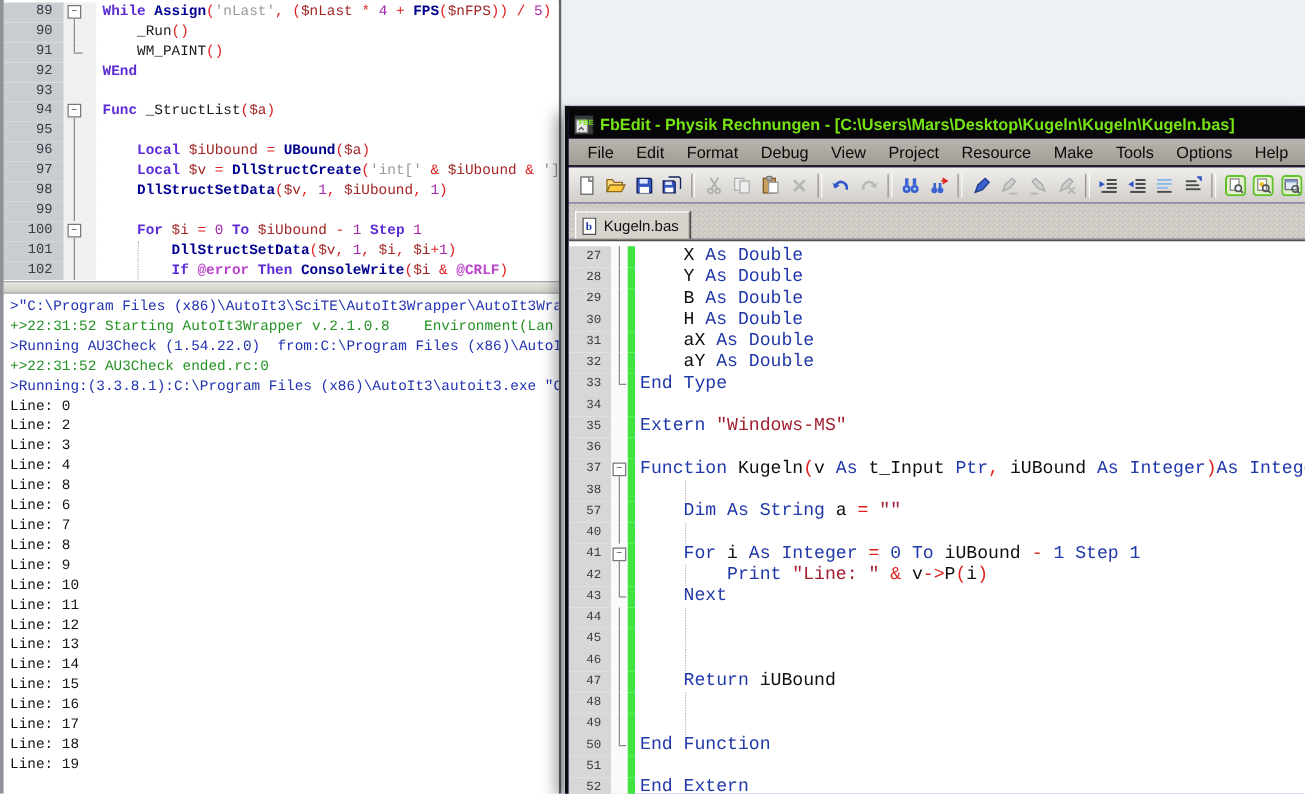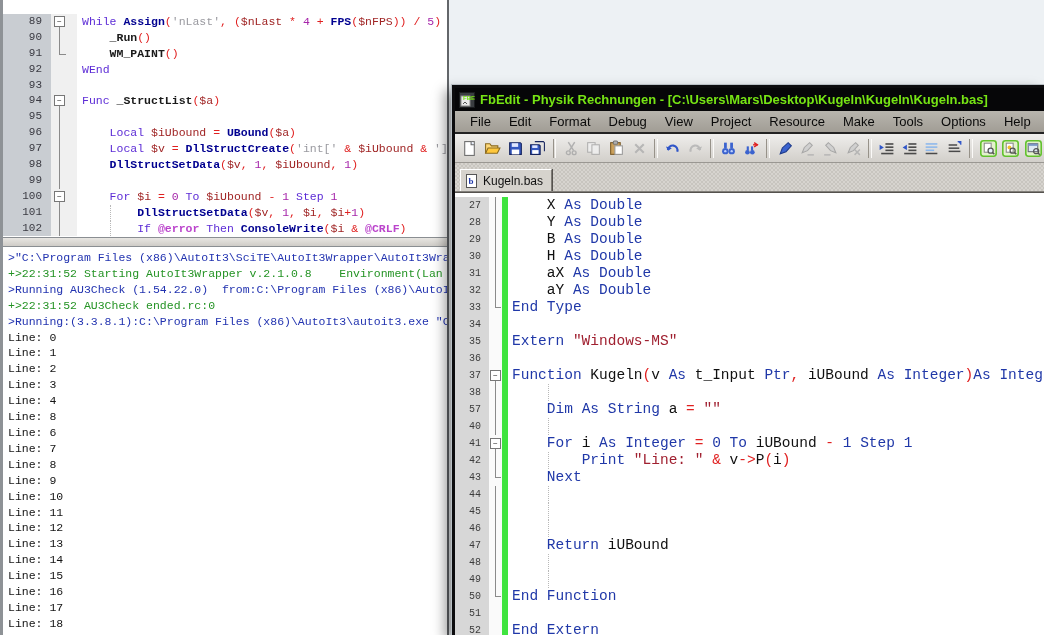--- a/index.html
+++ b/index.html
@@ -22,28 +22,28 @@
   .fold{flex:none;position:relative}
   .fold.v::before{content:"";position:absolute;left:8px;top:0;bottom:0;border-left:1px solid #8a8a8a}
   .fold.end::before{content:"";position:absolute;left:8px;top:0;height:8px;border-left:1px solid #8a8a8a}
   .fold.end::after{content:"";position:absolute;left:8px;top:8px;width:7px;border-top:1px solid #8a8a8a}
   .fold.box::before{content:"";position:absolute;left:8px;top:13px;bottom:0;border-left:1px solid #8a8a8a}
   .bx{position:absolute;left:3px;top:2px;width:9px;height:9px;border:1px solid #777;background:#fff;font:8px/9px "Liberation Mono",monospace;text-align:center;color:#333}
   .code{flex:1;position:relative;white-space:pre;overflow:hidden;box-sizing:border-box}
   .guide{position:absolute;top:0;bottom:0;border-left:1px dotted #b8b8b8}
 
   
-  #scite-editor{padding-top:14px}
+  #scite-editor{padding-top:2px}
   .s-row{height:15.9px}
   .s-gut{width:48px;background:#c9cdd2;color:#3a3a42;font:11px/15.9px "Liberation Mono",monospace;padding-right:9px}
   .s-fold{width:26px;background:#f0f0f0}
   .s-code{font:11.5px/15.9px "Liberation Mono","DejaVu Sans Mono",monospace;padding-left:5px;background:#fff}
-  .au-k{color:#5c2bd6;font-weight:normal}
+  .au-k{color:#5c2bd6;font-weight:bold}
   .au-f{color:#000090;font-weight:bold}
-  .au-u{color:#1a1a1a;font-weight:bold}
+  .au-u{color:#1a1a1a;font-weight:normal}
   .au-v{color:#a02525}
   .au-o{color:#e02020}
   .au-n{color:#a626aa}
   .au-s{color:#9a9aa0}
   .au-m{color:#bb44cc;font-weight:bold}
   .au-p{color:#000}
 
   
   #fbedit{position:absolute;left:452px;top:85px;width:592px;height:550px;background:#6d28d9;border-left:3px solid #0c0c0e;border-top:3px solid #0c0c0e;box-sizing:border-box;box-shadow:0 0 0 1px #b9c0c5,-7px 5px 12px rgba(0,0,0,.4)}
   #fb-titlebar{height:23px;background:#060608;display:flex;align-items:center;gap:5px;padding-left:4px;overflow:hidden}
@@ -155,21 +155,20 @@
         </div>
       </div>
     <div id="splitter"></div>
     <div id="scite-console" class="mono">
         <div class="con-line path">&gt;"C:\Program Files (x86)\AutoIt3\SciTE\AutoIt3Wrapper\AutoIt3Wra</div>
         <div class="con-line ok">+&gt;22:31:52 Starting AutoIt3Wrapper v.2.1.0.8    Environment(Lan</div>
         <div class="con-line path">&gt;Running AU3Check (1.54.22.0)  from:C:\Program Files (x86)\AutoI</div>
         <div class="con-line ok">+&gt;22:31:52 AU3Check ended.rc:0</div>
         <div class="con-line path">&gt;Running:(3.3.8.1):C:\Program Files (x86)\AutoIt3\autoit3.exe "C</div>
         <div class="con-line out">Line: 0</div>
-        <div class="con-line out">Line: 1</div>
         <div class="con-line out">Line: 2</div>
         <div class="con-line out">Line: 3</div>
         <div class="con-line out">Line: 4</div>
         <div class="con-line out">Line: 8</div>
         <div class="con-line out">Line: 6</div>
         <div class="con-line out">Line: 7</div>
         <div class="con-line out">Line: 8</div>
         <div class="con-line out">Line: 9</div>
         <div class="con-line out">Line: 10</div>
         <div class="con-line out">Line: 11</div>

